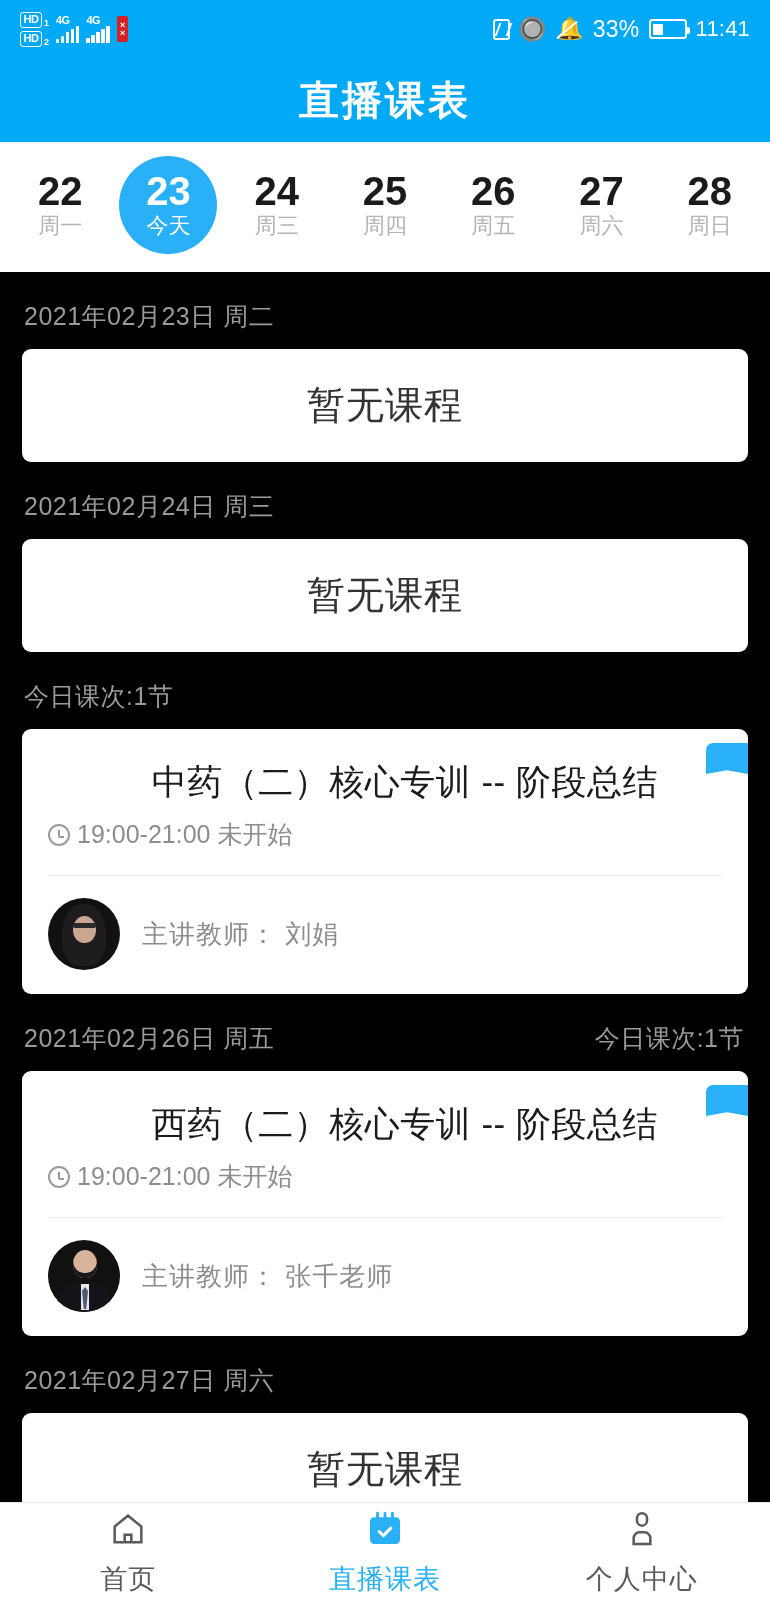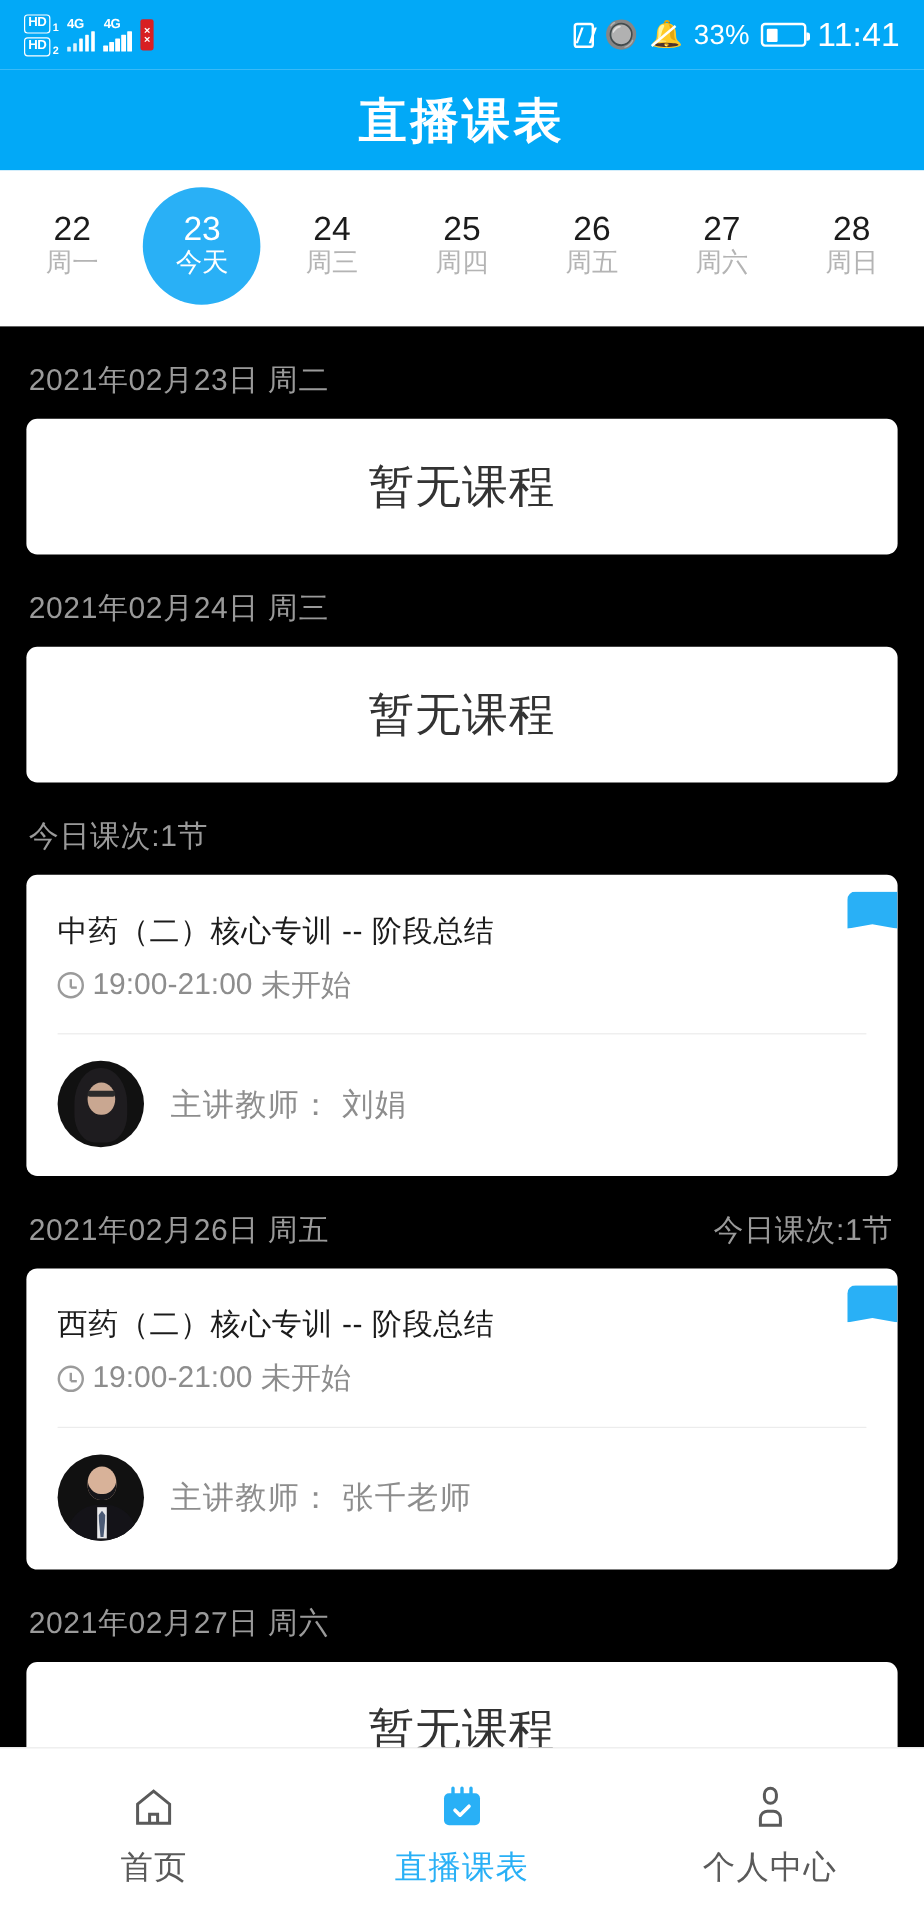--- a/index.html
+++ b/index.html
@@ -49,21 +49,21 @@
   .bt { font-size:23px; line-height:1; }
   .bell { position:relative; font-size:22px; line-height:1; }
   .bell::after { content:""; position:absolute; left:-2px; top:50%; width:26px; height:2px;
                  background:#fff; transform:rotate(-40deg); }
   .pct { font-size:23px; letter-spacing:0.3px; }
   .batt { width:38px; height:20px; border:2px solid #fff; border-radius:3.5px;
           position:relative; display:flex; align-items:center; padding:2.5px; }
   .batt::after { content:""; position:absolute; right:-5px; top:6px; width:3px; height:7px;
                  background:#fff; border-radius:0 2px 2px 0; }
   .batt i { display:block; height:100%; width:33%; background:#fff; border-radius:1px; }
-  .clock { font-size:28px; letter-spacing:0.2px; }
+  .clock { font-size:22px; letter-spacing:0.2px; }
 
   
   .titlebar {
     height:84px; background:#02A9F7; color:#fff;
     display:flex; align-items:center; justify-content:center; flex:none;
   }
   .titlebar h1 { font-size:40px; font-weight:bold; letter-spacing:3px; }
 
   
   .datestrip {
@@ -72,21 +72,21 @@
   }
   .dcell {
     flex:1; display:flex; flex-direction:column; align-items:center;
     justify-content:center; gap:2px; position:relative;
   }
   .dcircle {
     width:98px; height:98px; display:flex; flex-direction:column;
     align-items:center; justify-content:center; border-radius:50%;
   }
   .dcell.active .dcircle { background:#29B0F6; }
-  .dnum { font-size:28px; color:#1b1b1b; line-height:1.05; font-weight:400; }
+  .dnum { font-size:40px; color:#1b1b1b; line-height:1.05; font-weight:700; }
   .dwk  { font-size:22px; color:#b4b4b4; line-height:1.3; }
   .dcell.active .dnum, .dcell.active .dwk { color:#fff; }
 
   
   .content { flex:1; overflow:hidden; background:#000000; padding:0 0 4px; }
   .grouphdr {
     display:flex; align-items:center; justify-content:space-between;
     padding:28px 26px 16px 24px;
   }
   .gdate { font-size:25px; color:#9a9a9a; letter-spacing:0.5px; }
@@ -95,22 +95,22 @@
   .card {
     margin:0 22px; background:#fff; border-radius:9px; position:relative;
   }
   .card.empty {
     height:113px; display:flex; align-items:center; justify-content:center;
   }
   .emptytxt { font-size:38px; color:#333; letter-spacing:1px; }
 
   .card.course { padding:0; overflow:visible; }
   .ctitle {
-    font-size:25px; color:#1b1b1b; padding:30px 90px 0 26px;
-    letter-spacing:0.5px; white-space:nowrap;
+    font-size:35px; color:#1b1b1b; padding:30px 90px 0 26px;
+    letter-spacing:0.5px; white-space:nowrap;text-align:right;
   }
   .ctime {
     display:flex; align-items:center; gap:7px;
     padding:12px 26px 24px; font-size:25px; color:#8d8d8d;
   }
   .clk { width:22px; height:22px; border:2px solid #9b9b9b; border-radius:50%;
          position:relative; flex:none; }
   .clk::before { content:""; position:absolute; left:8px; top:4px; width:2px; height:7px; background:#9b9b9b; }
   .clk::after  { content:""; position:absolute; left:9px; top:10px; width:5px; height:2px; background:#9b9b9b; }
   .cdiv { height:1px; background:#ececec; margin:0 26px; }
@@ -148,21 +148,21 @@
     position:absolute; top:14px; right:0; width:42px;
     background:#29B0F6; color:#fff; border-radius:7px 0 0 0;
     padding:12px 0 16px; text-align:center;
     font-size:23px; line-height:1.18; letter-spacing:1px;
     writing-mode:vertical-rl;
     clip-path:polygon(0 0,100% 0,100% 100%,50% 88%,0 100%);
   }
 
   
   .tabbar {
-    height:144px; background:#fff; border-top:1px solid #e8e8e8;
+    height:98px; background:#fff; border-top:1px solid #e8e8e8;
     display:flex; flex:none; align-items:center;
   }
   .tab { flex:1; display:flex; flex-direction:column; align-items:center; gap:9px; }
   .tlabel { font-size:27px; color:#5a5a5a; letter-spacing:1px; }
   .tab.active .tlabel { color:#29B0F6; }
   .ticon { height:46px; display:flex; align-items:center; justify-content:center; }
 </style>
 </head>
 <body>
 

